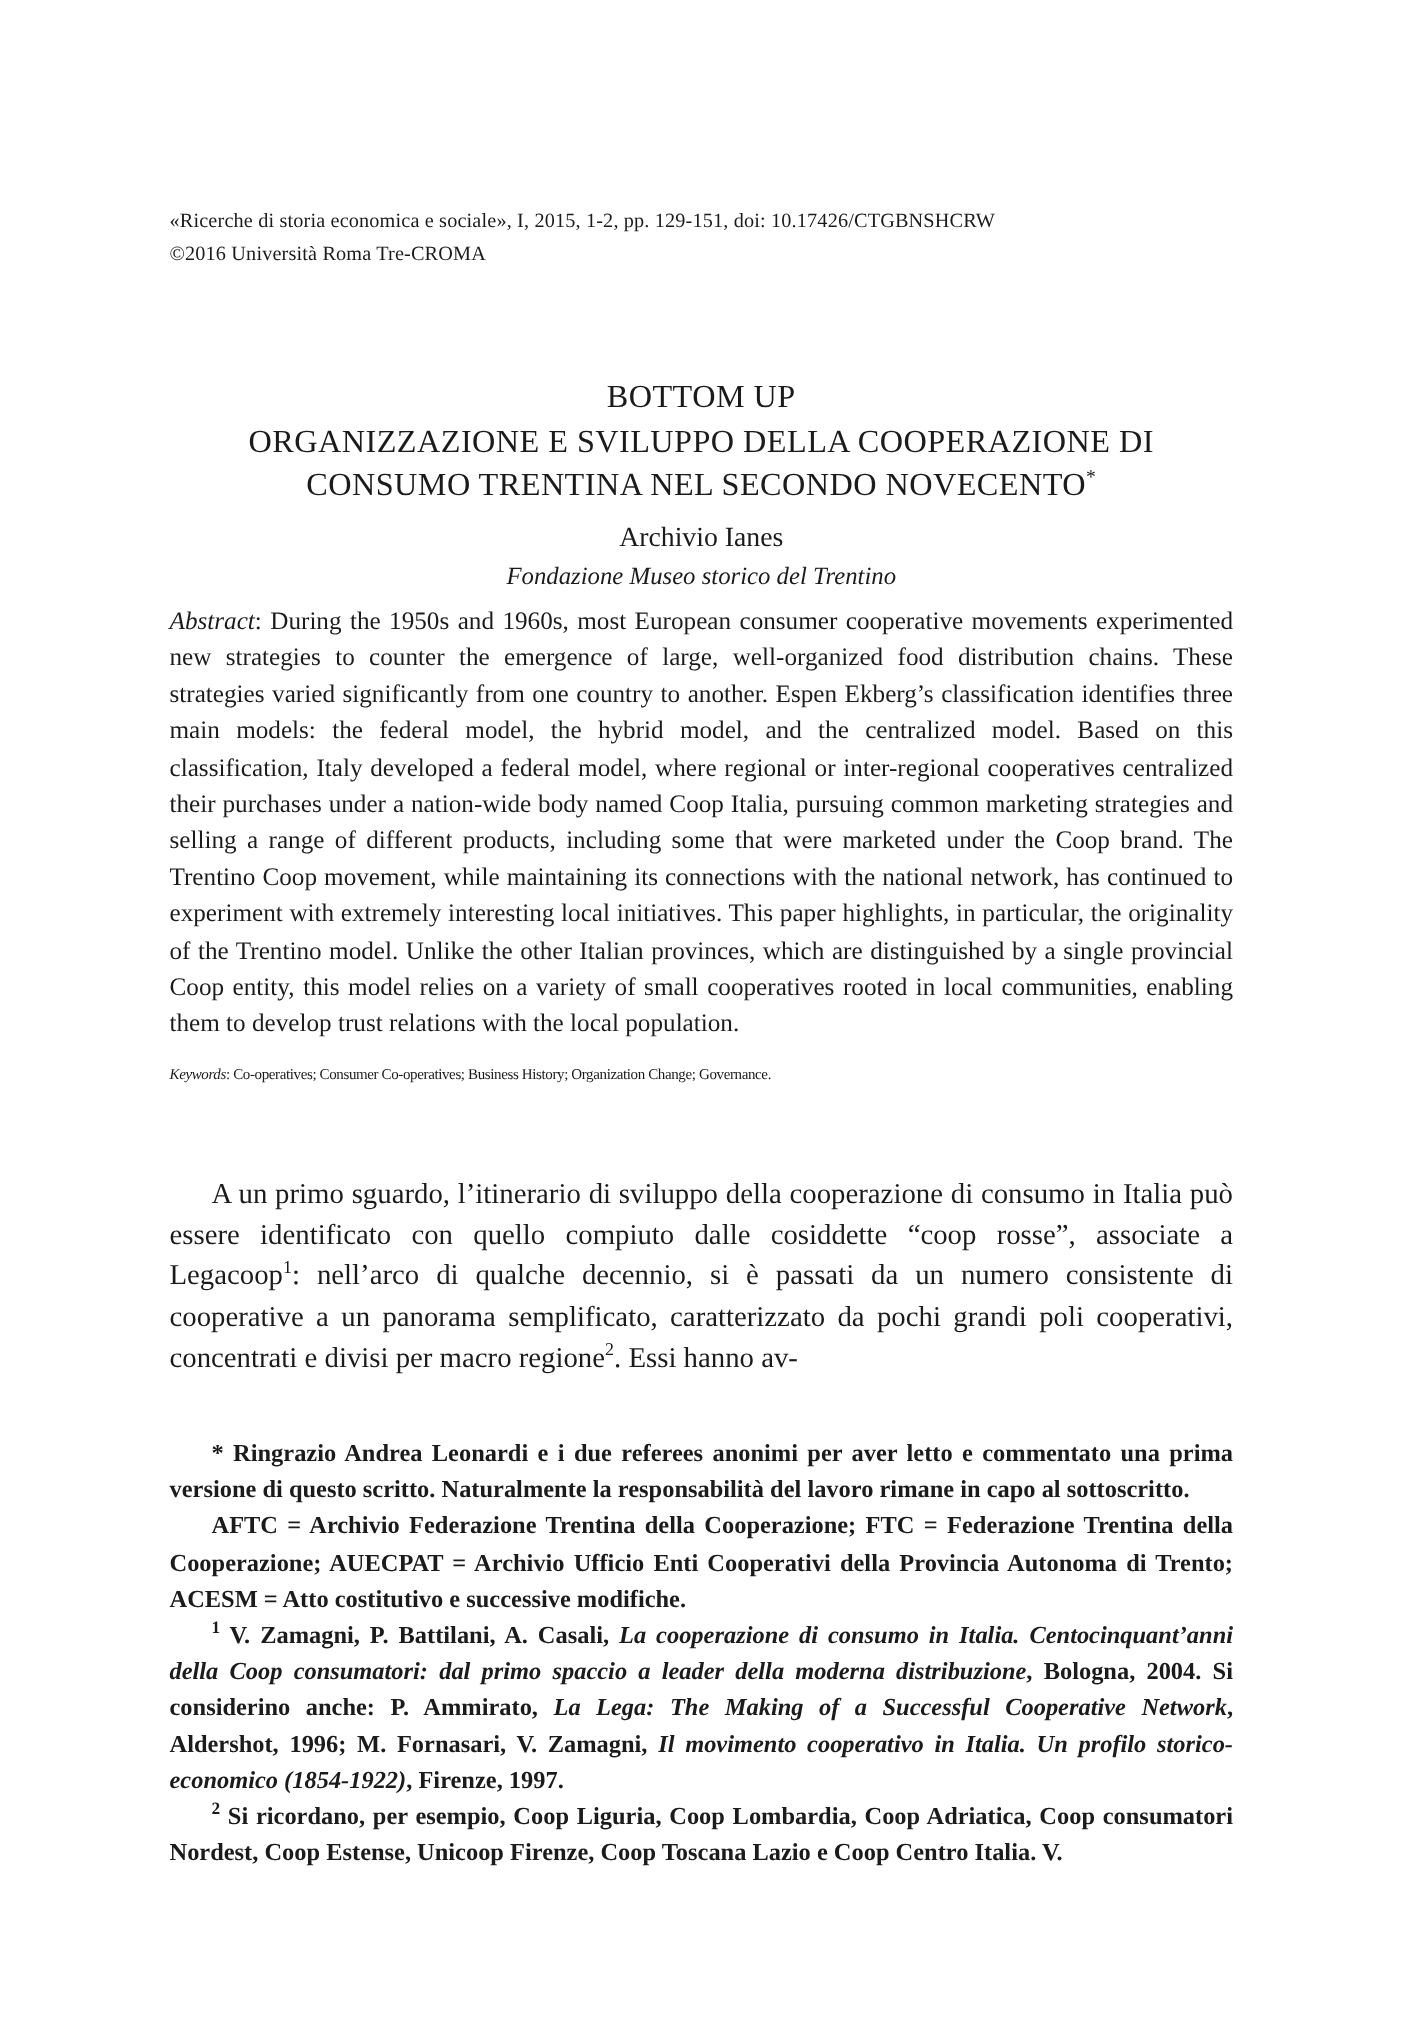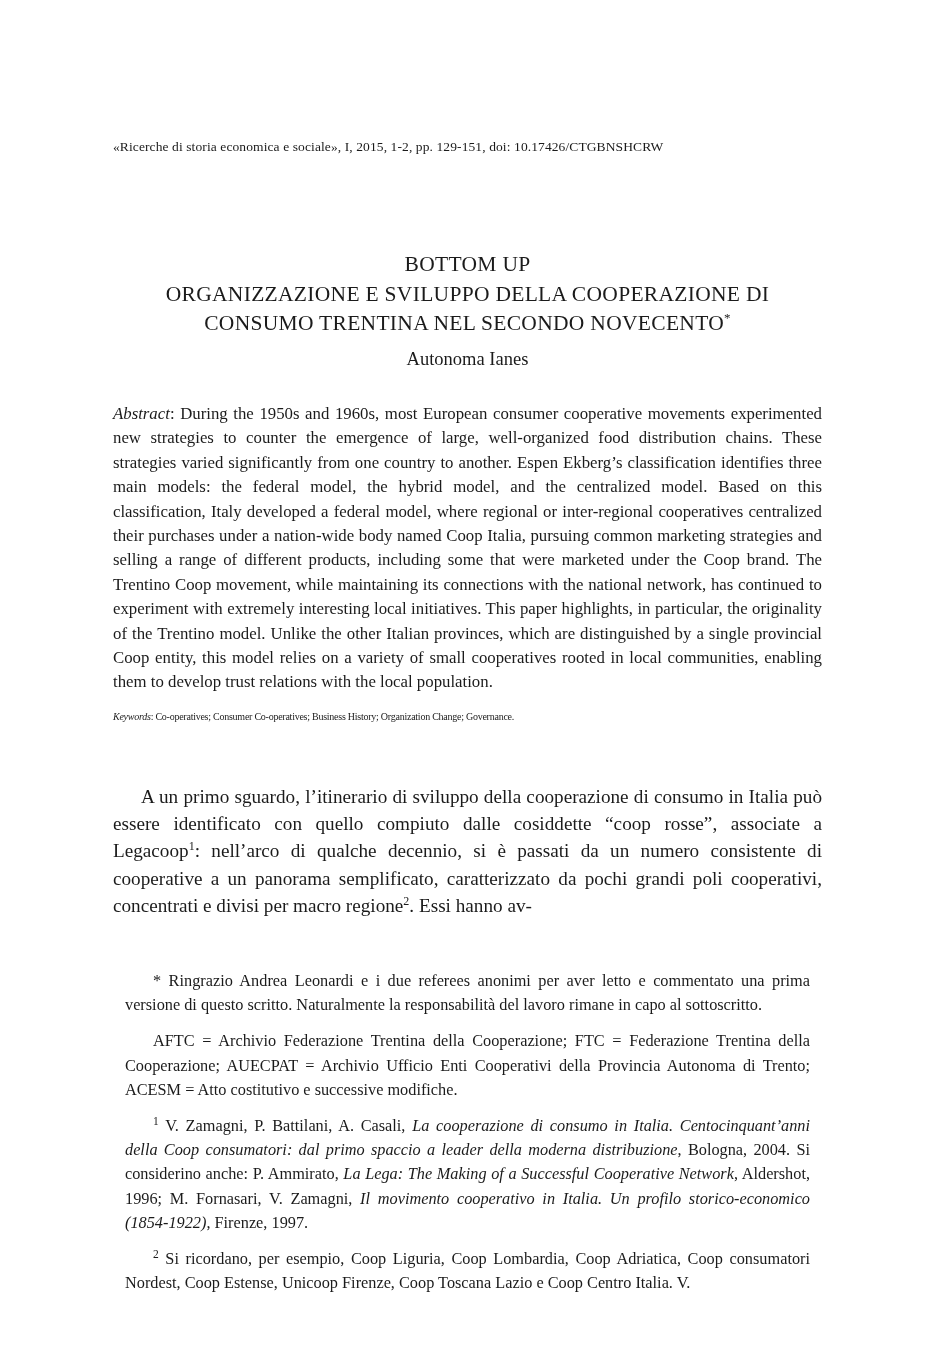--- a/index.html
+++ b/index.html
@@ -31,37 +31,39 @@
   .it { font-style: italic; }
 
   
   .section-heading { top: 757px; font-size: 19.2px; line-height: 26px; }
   .body-text { top: 783px; font-size: 19.2px; line-height: 27.2px; text-align: justify; }
   .body-text p { margin: 0; text-indent: 28px; }
   .fnref { font-size: 12px; vertical-align: super; line-height: 0; }
 
   
   .footnotes { top: 957px; font-size: 16.3px; line-height: 24.2px; text-align: justify; }
-  .footnotes p { margin: 12px; text-indent: 28px; }
+  .footnotes p { margin: 0; text-indent: 28px; font-weight: bold; }
   .fnmark { font-size: 11.5px; vertical-align: super; line-height: 0; }
 </style>
 </head>
 <body>
 
 <div class="page">
 
   <header class="col masthead">
     <div>«Ricerche di storia economica e sociale», I, 2015, 1-2, pp. 129-151, doi: 10.17426/CTGBNSHCRW</div>
+    <div>©2016 Università Roma Tre-CROMA</div>
   </header>
 
   <div class="col title-block">
     <div class="title-line">BOTTOM UP</div>
     <div class="title-line">ORGANIZZAZIONE E SVILUPPO DELLA COOPERAZIONE DI</div>
     <div class="title-line"><span>CONSUMO TRENTINA NEL SECONDO NOVECENTO</span><sup class="title-sup">*</sup></div>
-    <div class="author-name">Autonoma Ianes</div>
+    <div class="author-name">Archivio Ianes</div>
+    <div class="affiliation">Fondazione Museo storico del Trentino</div>
   </div>
 
   <div class="col abstract">
     <span class="it">Abstract</span><span>: </span><span>During the 1950s and 1960s, most European consumer cooperative movements experimented new strategies to counter the emergence of large, well-organized food distribution chains. These strategies varied significantly from one country to another. Espen Ekberg’s classification identifies three main models: the federal model, the hybrid model, and the centralized model. Based on this classification, Italy developed a federal model, where regional or inter-regional cooperatives centralized their purchases under a nation-wide body named Coop Italia, pursuing common marketing strategies and selling a range of different products, including some that were marketed under the Coop brand. The Trentino Coop movement, while maintaining its connections with the national network, has continued to experiment with extremely interesting local initiatives. This paper highlights, in particular, the originality of the Trentino model. Unlike the other Italian provinces, which are distinguished by a single provincial Coop entity, this model relies on a variety of small cooperatives rooted in local communities, enabling them to develop trust relations with the local population.</span>
   </div>
 
   <div class="col keywords">
     <span class="it">Keywords</span><span>: </span><span>Co-operatives; Consumer Co-operatives; Business History; Organization Change; Governance.</span>
   </div>
 

